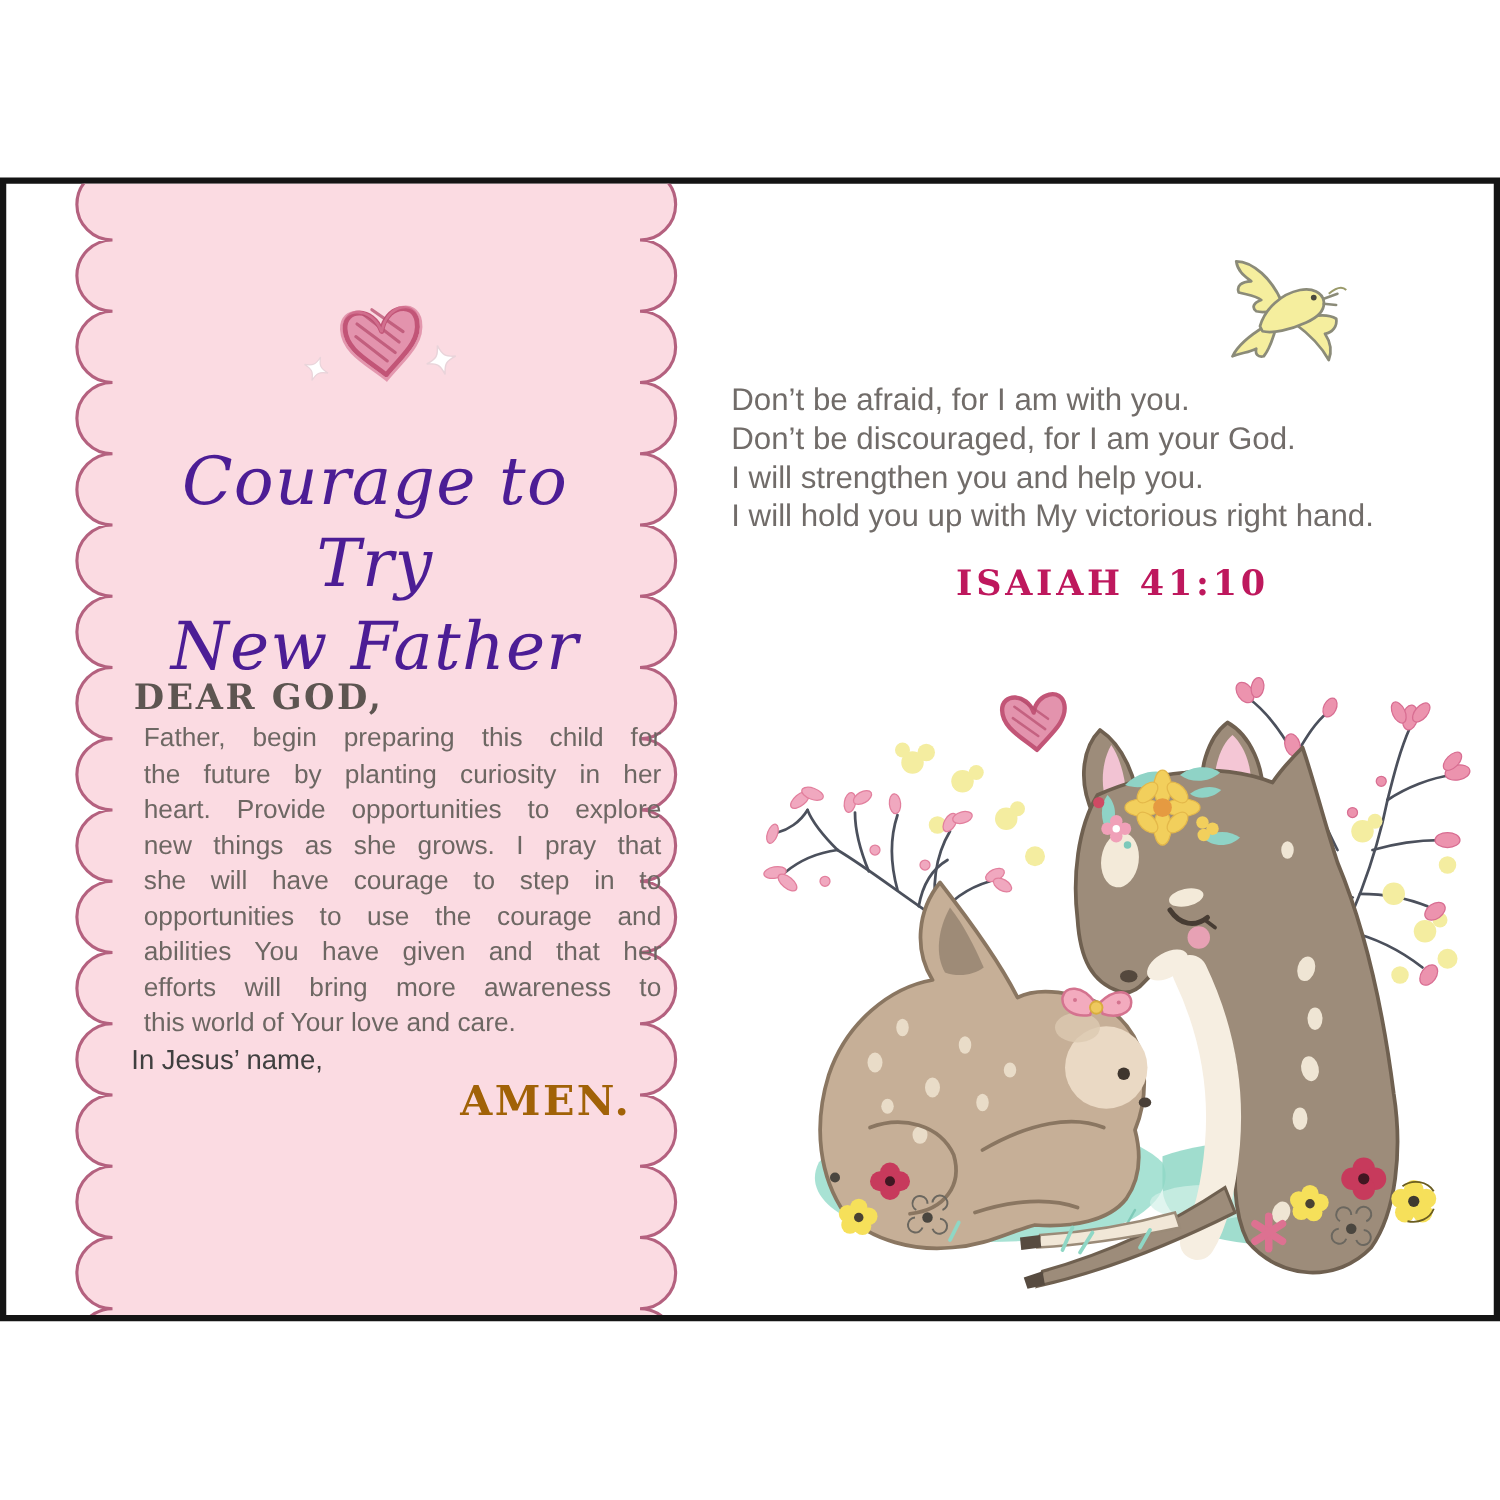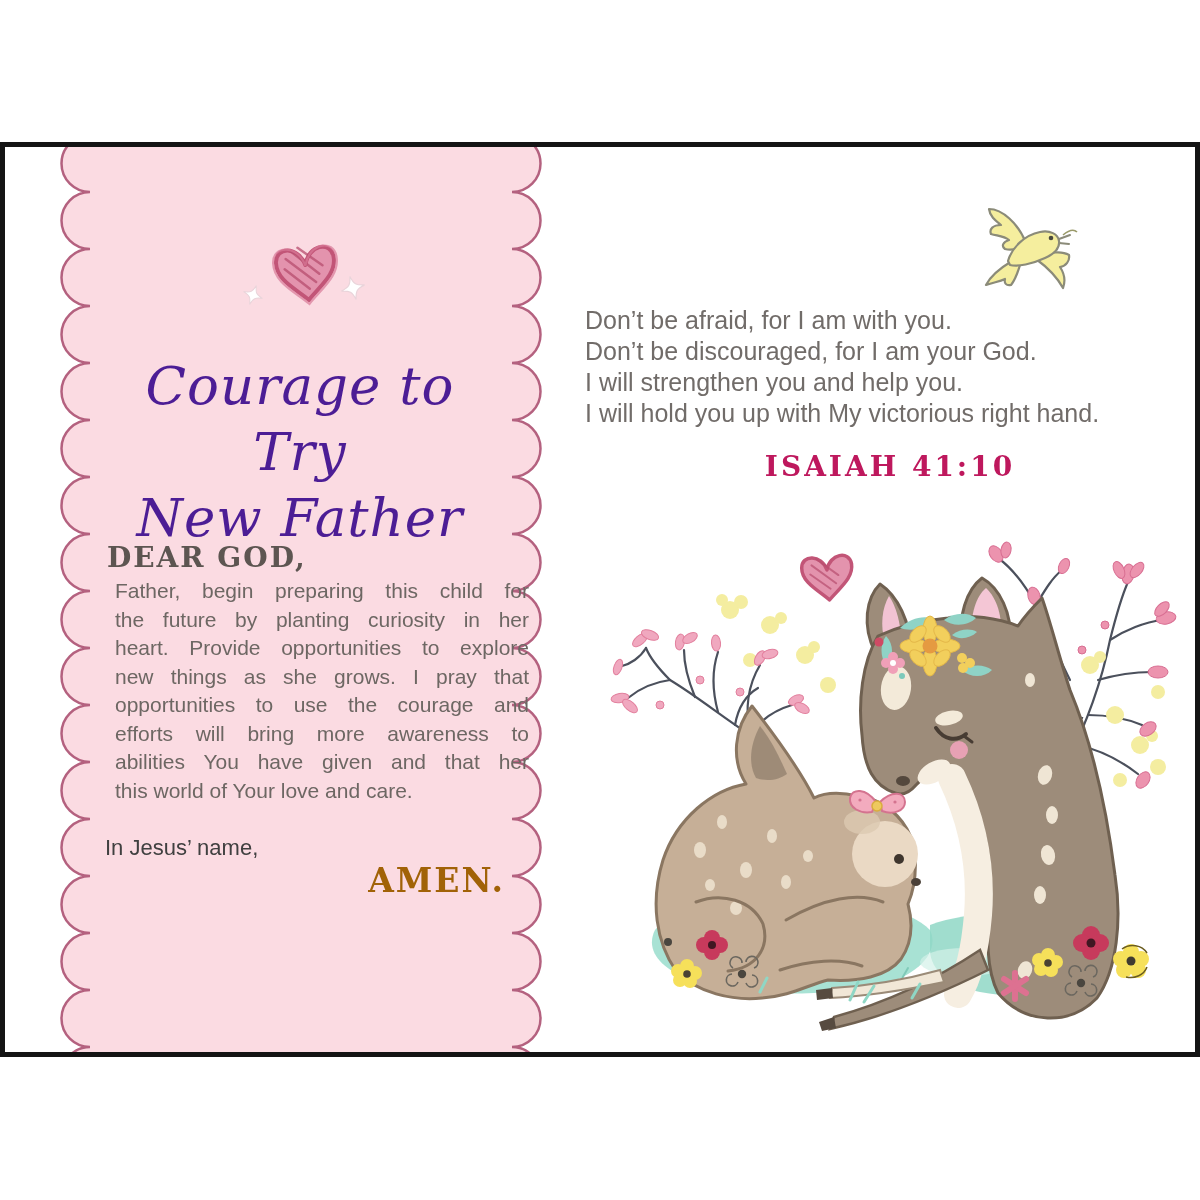--- a/index.html
+++ b/index.html
@@ -80,23 +80,24 @@
       <div>New Father</div>
     </div>
 
     <div class="salutation">DEAR GOD,</div>
 
     <div class="prayer">
       <div class="jline">Father, begin preparing this child for</div>
       <div class="jline">the future by planting curiosity in her</div>
       <div class="jline">heart. Provide opportunities to explore</div>
       <div class="jline">new things as she grows. I pray that</div>
+      <div class="jline">she will have courage to step in to</div>
       <div class="jline">opportunities to use the courage and</div>
+      <div class="jline">abilities You have given and that her</div>
       <div class="jline">efforts will bring more awareness to</div>
-      <div class="jline">abilities You have given and that her</div>
       <div class="jline last">this world of Your love and care.</div>
     </div>
 
     <div class="closing">In Jesus’ name,</div>
     <div class="amen">AMEN.</div>
 
     <svg class="abs" style="left:975px;top:52px;" width="100" height="95" viewBox="0 0 100 95">
       <g stroke="#8b8b79" stroke-width="2.2" stroke-linejoin="round" stroke-linecap="round" fill="#f5ee9e">
         <path d="M 32 62 C 22 68, 11 76, 6 86 C 14 83, 19 83, 25 80 C 24 84, 26 87, 31 86 C 36 80, 38 72, 40 66 Z"></path>
         <path d="M 56 60 C 67 68, 77 78, 83 89 C 86 81, 84 74, 80 68 C 86 67, 90 62, 89 56 C 81 51, 67 54, 60 57 Z"></path>

